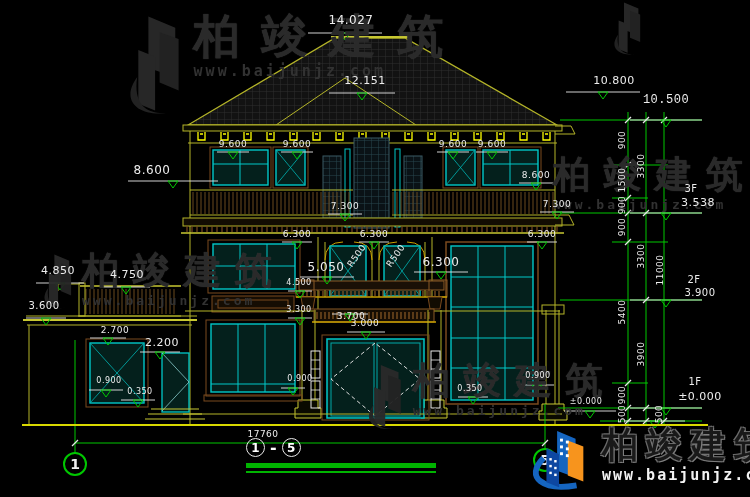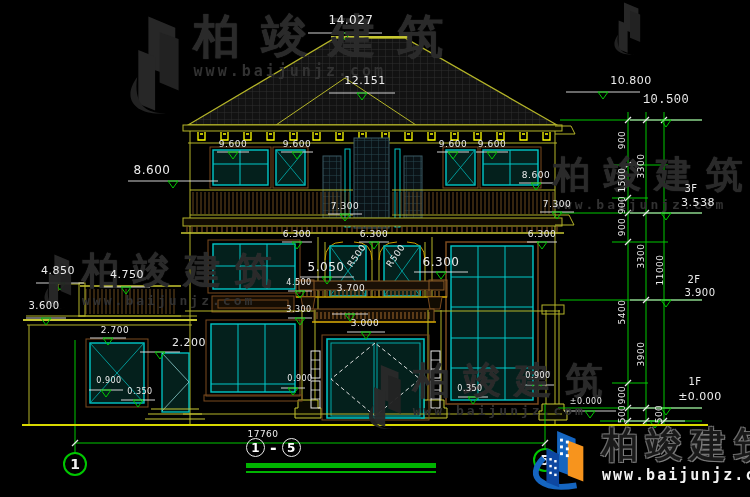--- a/index.html
+++ b/index.html
@@ -582,21 +582,21 @@
             <path d="M20,4 L44,14 V58 L20,50 Z" fill="#2a2a2a"></path>
             <path d="M30,18 L47,24 V70 L30,63 Z" fill="#242424"></path>
             <path d="M11,34 L26,40 V88 L11,82 Z" fill="#2a2a2a"></path>
             <path d="M10,58 C-6,80 12,94 38,90 C20,92 6,84 10,58 Z" fill="#242424"></path>
           </svg></div>
       </div>
     </div>
   <div id="labels">
       <span class="lbl" style="left: 351px; top: 20px; font-size: 12px;">14.027</span>
       <span class="lbl" style="left: 365px; top: 80px; font-size: 11px;">12.151</span>
-      <span class="lbl" style="left: 614px; top: 80px; font-size: 11px; margin-left: 17px;">10.800</span>
+      <span class="lbl" style="left: 614px; top: 80px; font-size: 11px;">10.800</span>
       <span class="lbl" style="left: 666px; top: 100px; font-size: 12px; font-family: Liberation Mono, monospace;">10.500</span>
       <span class="lbl" style="left: 233px; top: 144px; font-size: 9px;">9.600</span>
       <span class="lbl" style="left: 297px; top: 144px; font-size: 9px;">9.600</span>
       <span class="lbl" style="left: 453px; top: 144px; font-size: 9px;">9.600</span>
       <span class="lbl" style="left: 492px; top: 144px; font-size: 9px;">9.600</span>
       <span class="lbl" style="left: 152px; top: 170px; font-size: 12px;">8.600</span>
       <span class="lbl" style="left: 536px; top: 175px; font-size: 9px;">8.600</span>
       <span class="lbl" style="left: 345px; top: 206px; font-size: 9px;">7.300</span>
       <span class="lbl" style="left: 557px; top: 204px; font-size: 9px;">7.300</span>
       <span class="lbl" style="left: 691px; top: 189px; font-size: 10px;">3F</span>
@@ -607,22 +607,22 @@
       <span class="lbl" style="left: 357px; top: 256px; font-size: 9px; transform: translate(-50%, -50%) rotate(-55deg);">R500</span>
       <span class="lbl" style="left: 396px; top: 256px; font-size: 9px; transform: translate(-50%, -50%) rotate(-55deg);">R500</span>
       <span class="lbl" style="left: 441px; top: 262px; font-size: 12px;">6.300</span>
       <span class="lbl" style="left: 326px; top: 267px; font-size: 12px;">5.050</span>
       <span class="lbl" style="left: 58px; top: 270px; font-size: 11px;">4.850</span>
       <span class="lbl" style="left: 127px; top: 274px; font-size: 11px;">4.750</span>
       <span class="lbl" style="left: 299px; top: 283px; font-size: 8px;">4.500</span>
       <span class="lbl" style="left: 299px; top: 310px; font-size: 8px;">3.300</span>
       <span class="lbl" style="left: 44px; top: 306px; font-size: 10px;">3.600</span>
       <span class="lbl" style="left: 115px; top: 330px; font-size: 9px;">2.700</span>
-      <span class="lbl" style="left: 162px; top: 342px; font-size: 11px; margin-left: 27px;">2.200</span>
-      <span class="lbl" style="left: 351px; top: 288px; font-size: 9px;">3.700</span>
+      <span class="lbl" style="left: 162px; top: 342px; font-size: 11px;">2.200</span>
+      <span class="lbl" style="left: 351px; top: 316px; font-size: 9px;">3.700</span>
       <span class="lbl" style="left: 365px; top: 323px; font-size: 9px;">3.000</span>
       <span class="lbl" style="left: 694px; top: 280px; font-size: 10px;">2F</span>
       <span class="lbl" style="left: 700px; top: 293px; font-size: 10px;">3.900</span>
       <span class="lbl" style="left: 695px; top: 382px; font-size: 10px;">1F</span>
       <span class="lbl" style="left: 700px; top: 396px; font-size: 11px;">±0.000</span>
       <span class="lbl" style="left: 586px; top: 402px; font-size: 8px;">±0.000</span>
       <span class="lbl" style="left: 109px; top: 381px; font-size: 8px;">0.900</span>
       <span class="lbl" style="left: 140px; top: 392px; font-size: 8px;">0.350</span>
       <span class="lbl" style="left: 300px; top: 379px; font-size: 8px;">0.900</span>
       <span class="lbl" style="left: 470px; top: 389px; font-size: 8px;">0.350</span>

